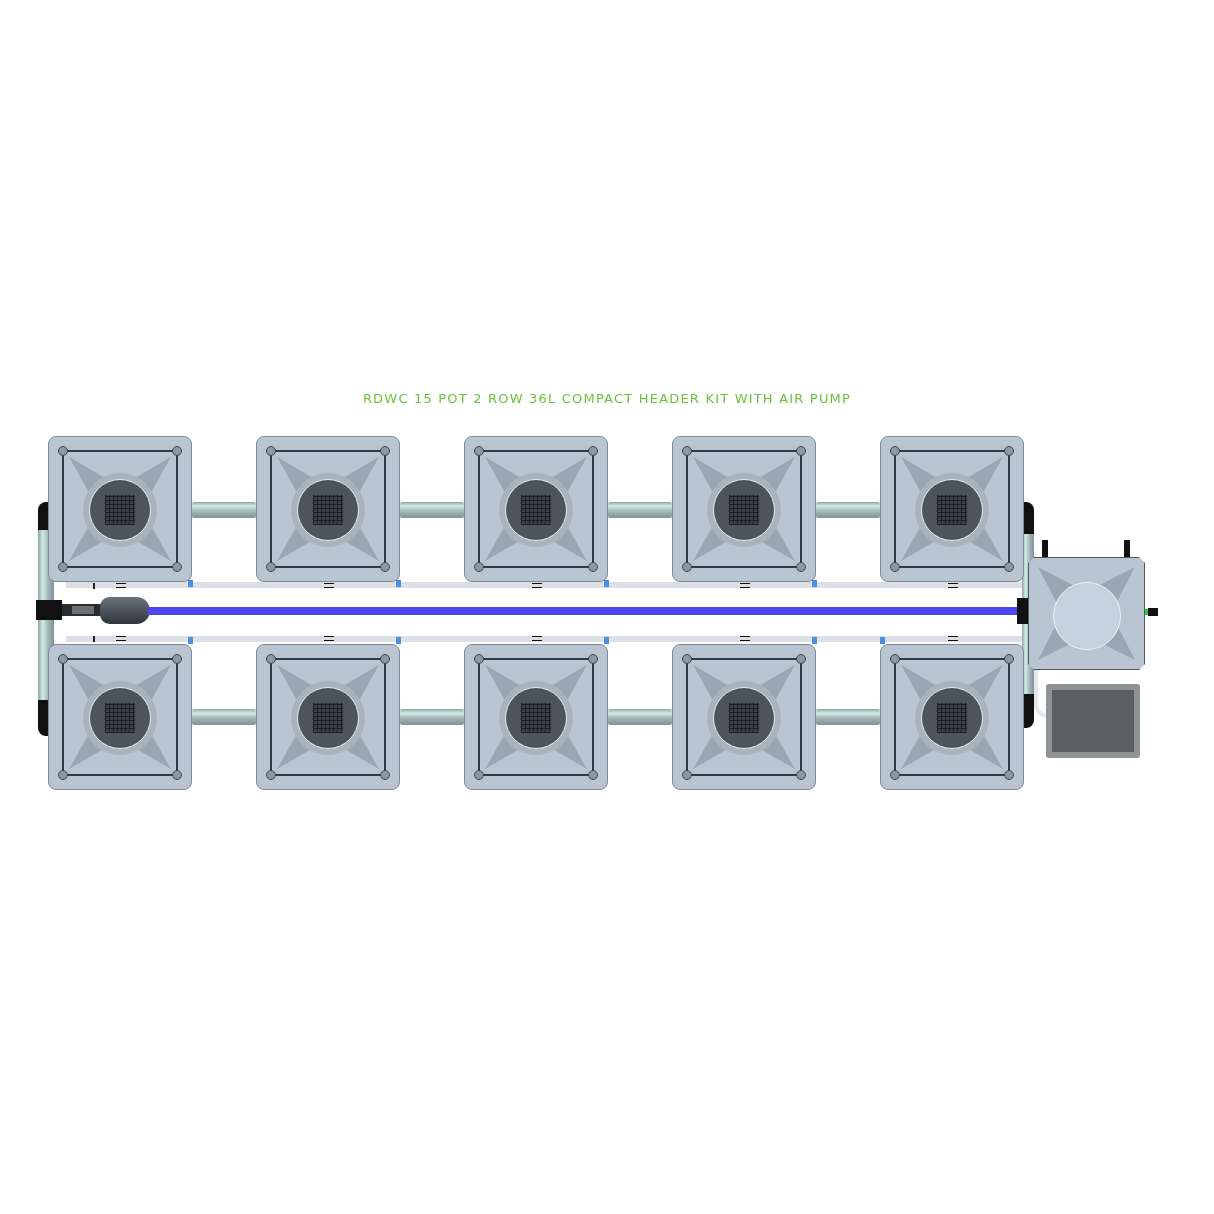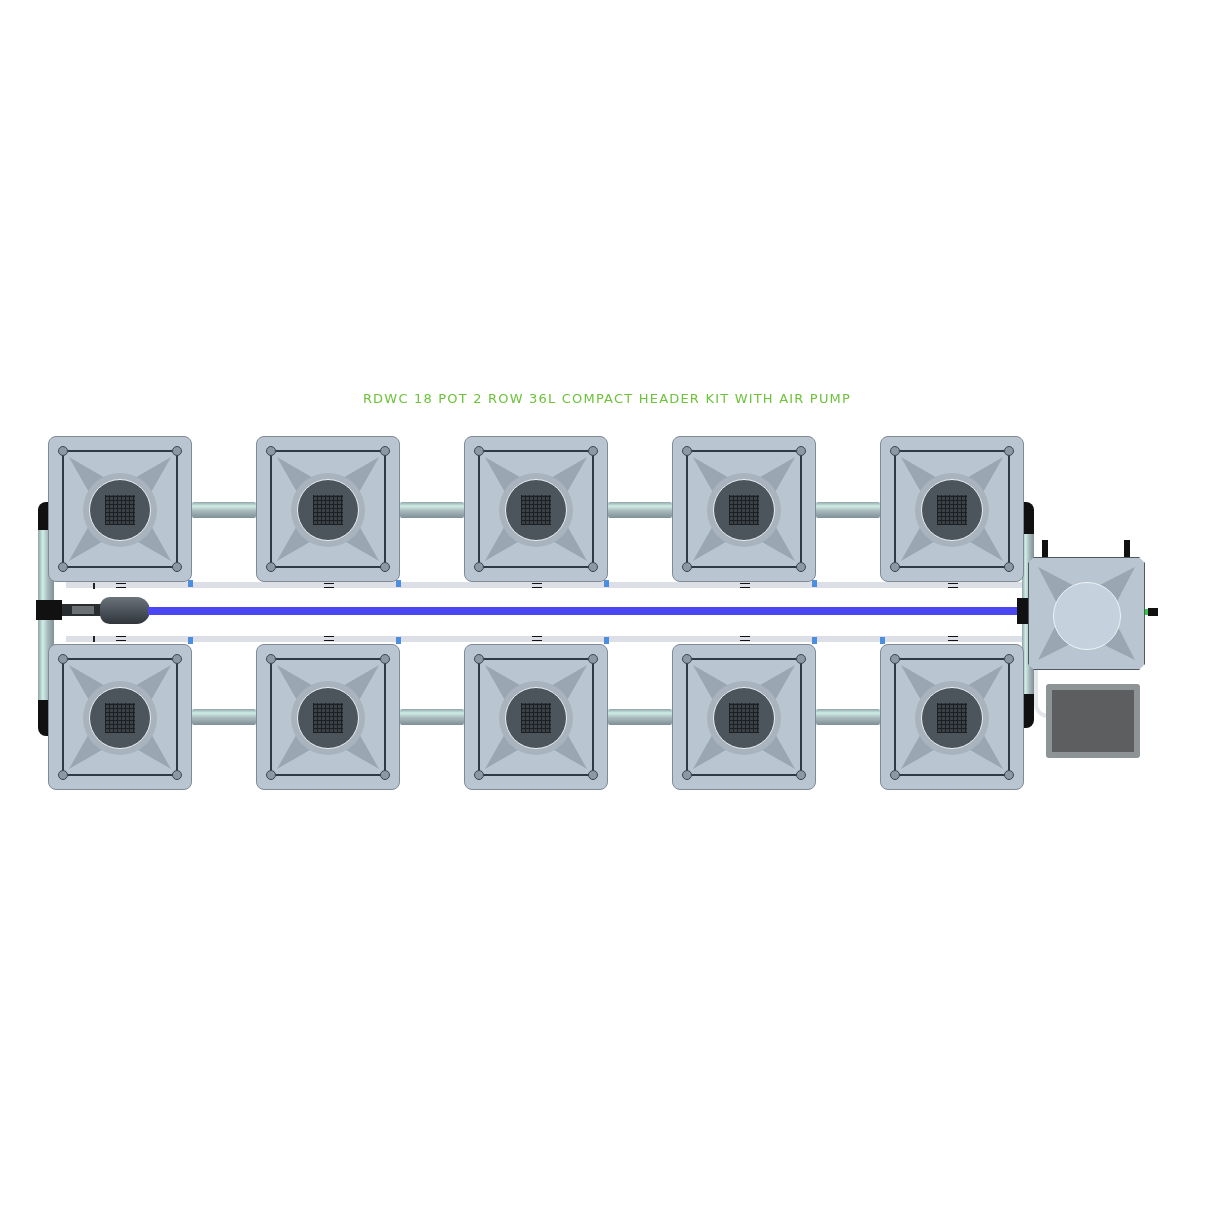--- a/index.html
+++ b/index.html
@@ -23,21 +23,21 @@
   .pot .corner { position:absolute; width:8px; height:8px; border-radius:50%; background:#8d98a2; border:1px solid #3a4550; }
   .tank { position:absolute; left:1028px; top:557px; width:117px; height:113px; background:#b9c6d1; border:1.5px solid #4d5862; box-sizing:border-box; clip-path:polygon(6px 0, calc(100% - 6px) 0, 100% 6px, 100% calc(100% - 6px), calc(100% - 6px) 100%, 6px 100%, 0 calc(100% - 6px), 0 6px); }
   .tank .lid { position:absolute; left:24px; top:24px; width:68px; height:68px; border-radius:50%; background:#c5d1dc; border:1.5px solid #eef3f7; box-sizing:border-box; }
   .screen { position:absolute; left:1046px; top:684px; width:94px; height:74px; background:#8e9396; border-radius:3px; }
   .screen .inner { position:absolute; left:6px; top:6px; right:6px; bottom:6px; background:#5d5e5f; }
   .blue-line { position:absolute; left:148px; top:607px; width:875px; height:8px; background:#4a46f2; }
 </style>
 </head>
 <body>
 
-<div class="title">RDWC 18 POT 2 ROW 36L COMPACT HEADER KIT WITH AIR PUMP</div>
+<div class="title">RDWC 15 POT 2 ROW 36L COMPACT HEADER KIT WITH AIR PUMP</div>
 
 <div class="abs">
   <div class="abs" style="left:38px;top:502px;width:12px;height:38px;background:#111;border-radius:8px 0 0 0;"></div>
   <div class="pipe-v" style="left:38px;top:530px;height:72px;"></div>
   <div class="abs" style="left:36px;top:600px;width:26px;height:20px;background:#111;"></div>
   <div class="pipe-v" style="left:38px;top:620px;height:82px;"></div>
   <div class="abs" style="left:38px;top:700px;width:12px;height:36px;background:#111;border-radius:0 0 0 8px;"></div>
 </div>
 
 <div class="abs">

